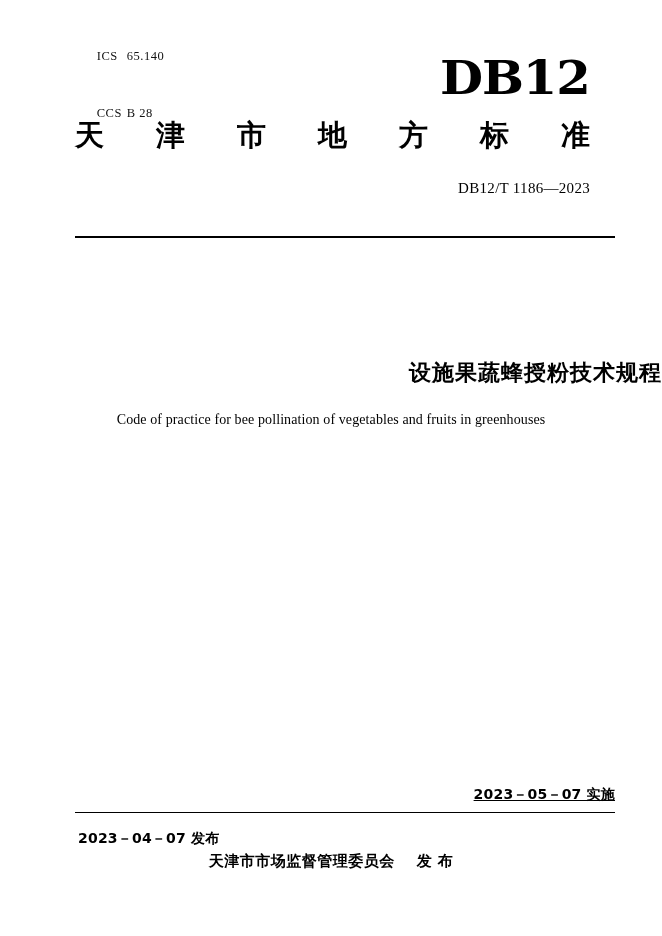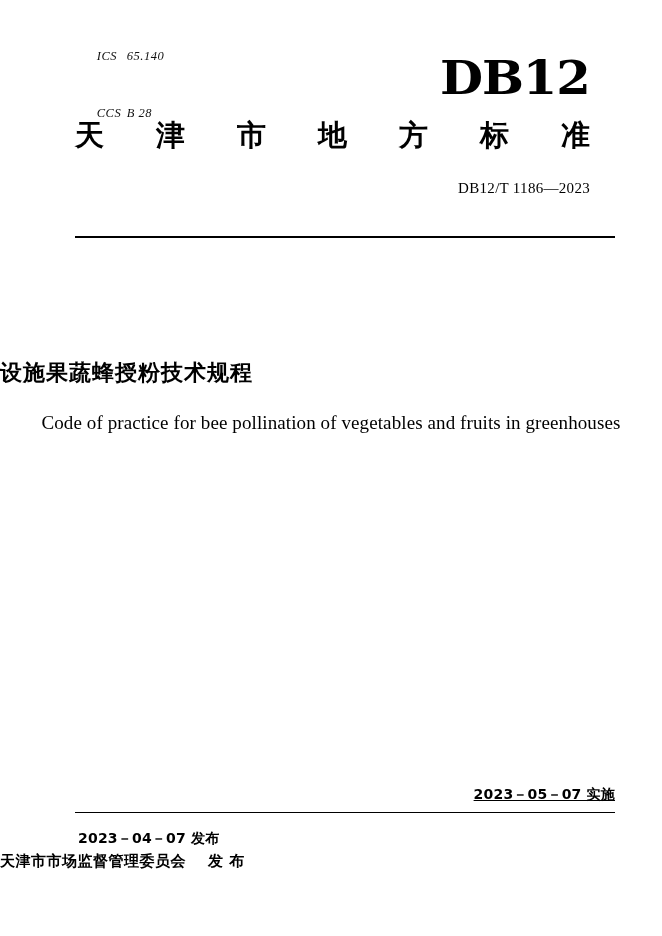--- a/index.html
+++ b/index.html
@@ -29,21 +29,20 @@
     left: 75px;
     top: 28px;
     font-family: "Liberation Serif", serif;
     font-size: 12.5px;
     line-height: 19px;
     letter-spacing: 0.5px;
     color: #111;
   }
   .codes .code-row {
     white-space: pre;
-    font-style: italic;
   }
   .codes .code-label {
     display: inline-block;
     min-width: 30px;
   }
 
   
   .db-logo {
     position: absolute;
     right: 72px;
@@ -104,35 +103,35 @@
     height: 1.3px;
     background: #000;
   }
 
   
   .doc-title-cn {
     position: absolute;
     left: 0;
     right: 0;
     top: 358px;
-    text-align: left;
+    text-align: right;
     font-family: "DejaVu Sans", sans-serif;
     font-weight: 700;
     font-size: 22px;
     letter-spacing: 1px;
     color: #000;
   }
   .doc-title-en {
     position: absolute;
     left: 0;
     right: 0;
     top: 412px;
     text-align: center;
     font-family: "Liberation Serif", serif;
-    font-size: 19px;
+    font-size: 14px;
     letter-spacing: 0.1px;
     color: #000;
   }
 
   
   .date-issue {
     position: absolute;
     left: 78px;
     top: 786px;
     font-family: "DejaVu Sans", sans-serif;
@@ -153,21 +152,21 @@
     color: #000;
     text-decoration: underline;
   }
 
   
   .publisher {
     position: absolute;
     left: 0;
     right: 0;
     top: 852px;
-    text-align: left;
+    text-align: center;
     font-family: "DejaVu Sans", sans-serif;
     font-weight: 700;
     font-size: 15px;
     letter-spacing: 0.5px;
     color: #000;
   }
   .publisher .gap {
     display: inline-block;
     width: 22px;
   }

